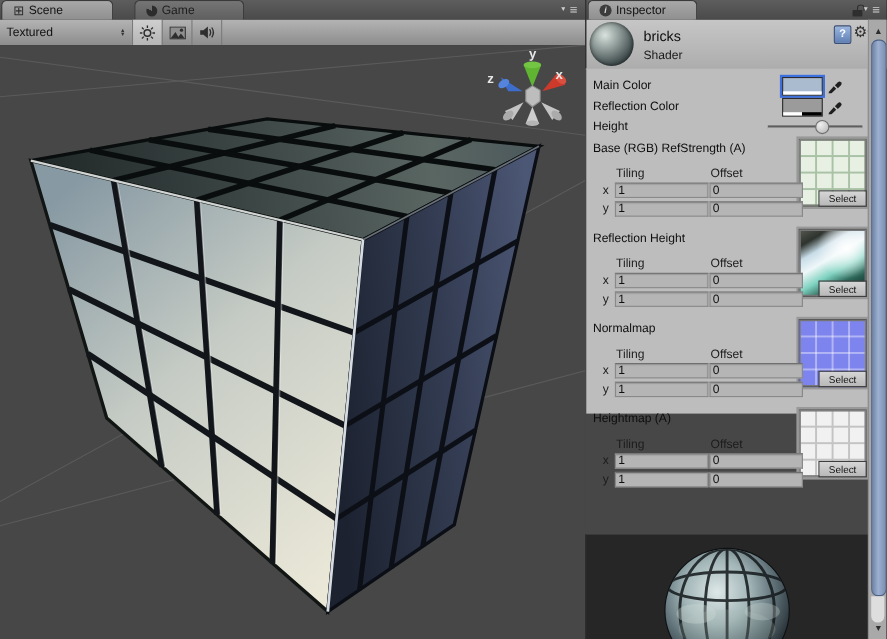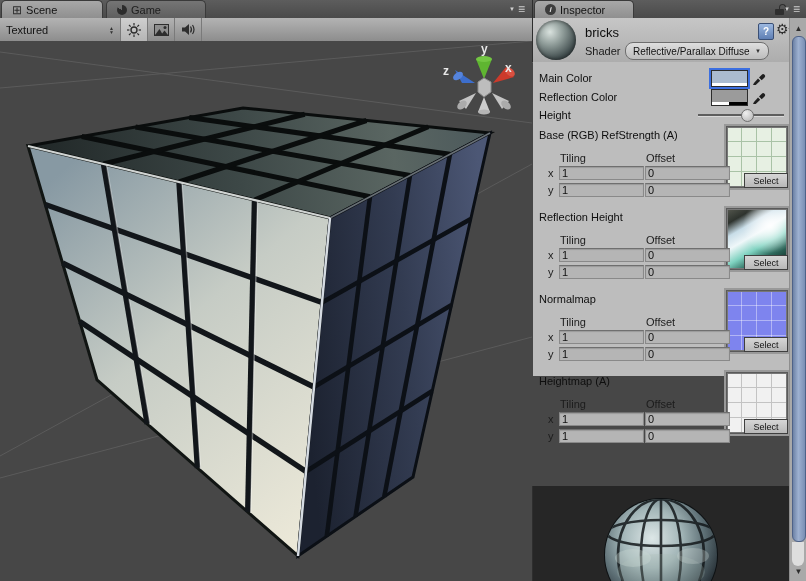--- a/index.html
+++ b/index.html
@@ -112,21 +112,21 @@
 </head>
 <body>
 
 <div id="app">
 
   <div class="tabbar scene-tabbar">
     <div class="tab active" style="margin-left:1px;min-width:80px">
       <span style="font-size:12px;color:#2c2c2c">⊞</span>
       <span>Scene</span>
     </div>
-    <div class="tab inactive" style="margin-left:3px;min-width:78px">
+    <div class="tab inactive" style="margin-left:19px;min-width:78px">
       <span style="width:10px;height:10px;border-radius:50%;display:inline-block;
                    background:conic-gradient(from 300deg,rgba(0,0,0,0) 0 60deg,#2c2c2c 60deg 360deg);"></span>
       <span>Game</span>
     </div>
     <div class="panel-menu">
       <span class="tri">▼</span>
       <span class="bars">≡</span>
     </div>
   </div>
 
@@ -262,24 +262,20 @@
     <div class="panel-menu">
       <span class="tri">▼</span>
       <span class="bars">≡</span>
     </div>
   </div>
 
   <div class="insp-header">
     <div class="mat-sphere"></div>
     <div class="mat-name">bricks</div>
     <div class="mat-shader-label">Shader</div>
-    <div class="shader-dd">
-      <span>Reflective/Parallax Diffuse</span>
-      <span class="car">▼</span>
-    </div>
     <div class="help-ic">?</div>
     <div class="gear-ic">⚙<span class="car">▾</span></div>
   </div>
 
   <div class="insp-body">
 
     <div class="row-label" style="top:10px">Main Color</div>
     <div class="swatch" style="top: 8px; box-shadow: rgb(60, 111, 224) 0px 0px 0px 2px; background: rgb(170, 187, 208);" id="main-color-swatch">
       <div class="alpha" style="background:#fff"></div>
     </div>

